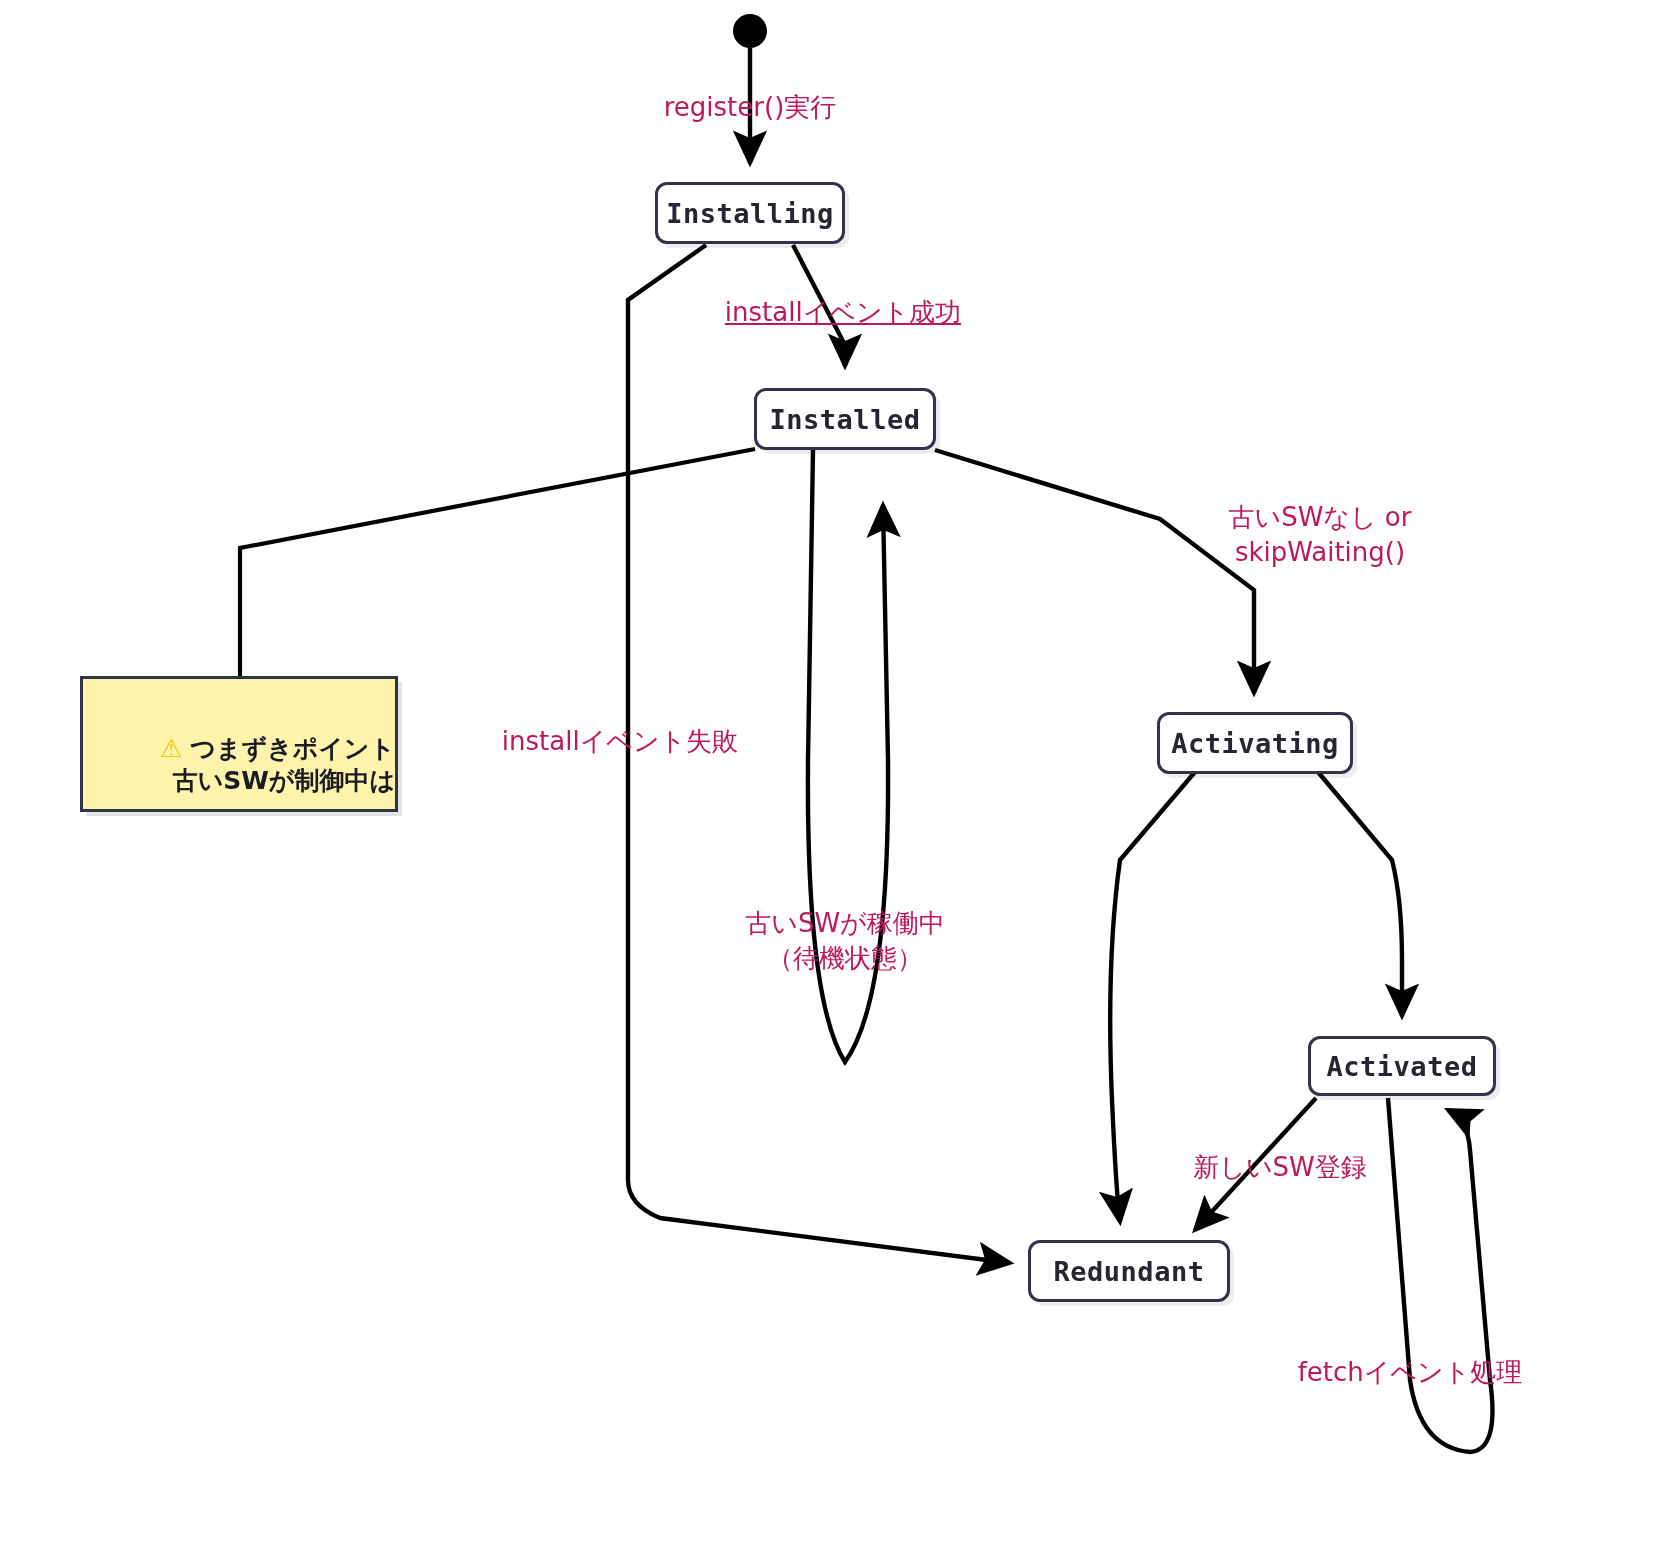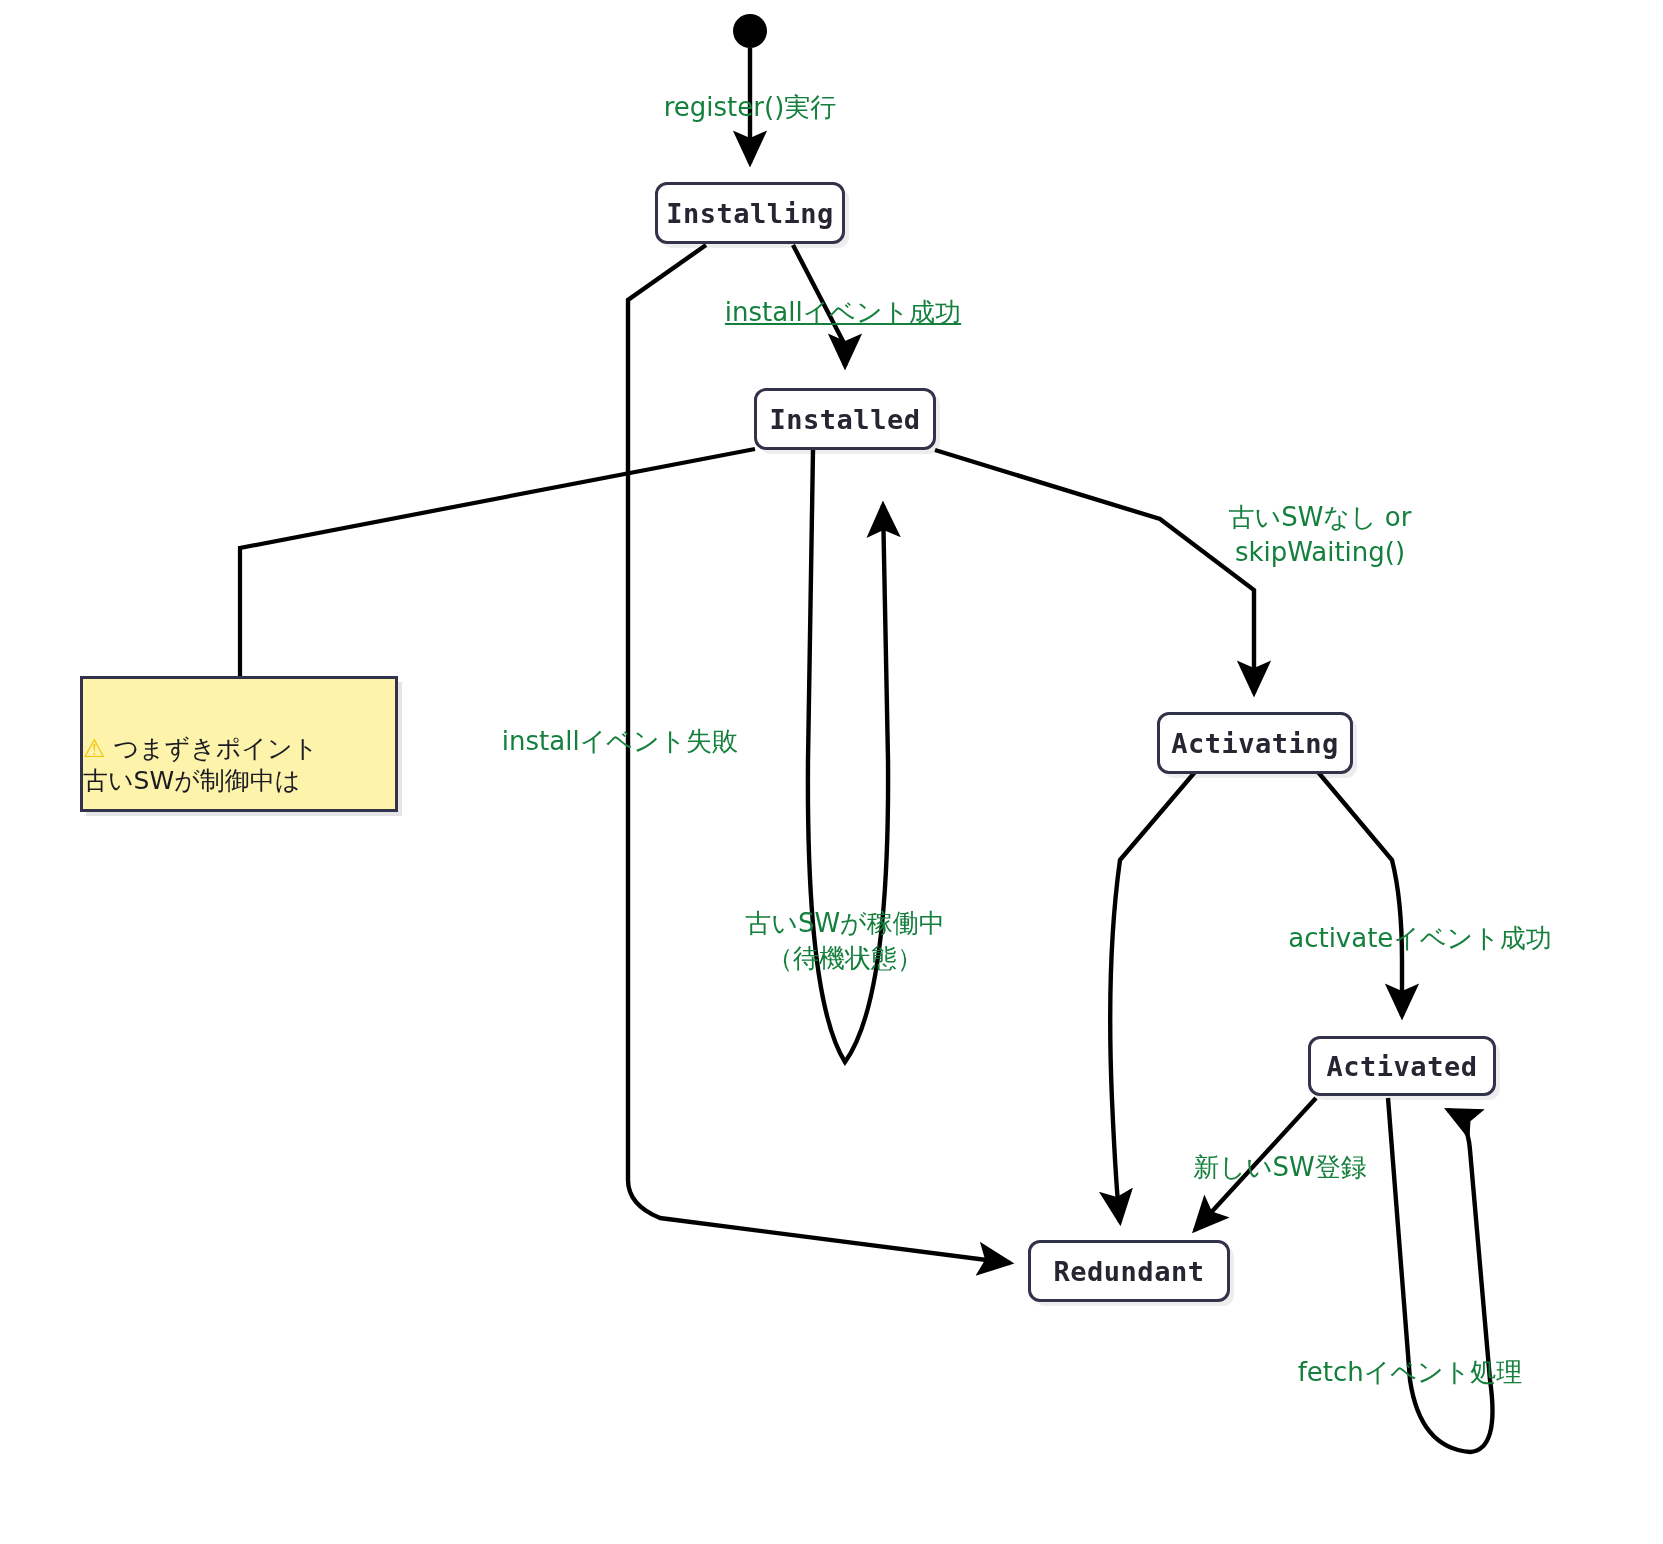--- a/index.html
+++ b/index.html
@@ -34,21 +34,21 @@
     color: #262633;
     font-family: "DejaVu Sans Mono", "Liberation Mono", monospace;
     font-weight: bold;
     font-size: 27px;
     letter-spacing: 0.5px;
     box-shadow: 5px 5px 0 -1px rgba(0,0,0,0.07);
     z-index: 3;
   }
   .edge-label {
     position: absolute;
-    color: #15803d;
+    color: #be185d;
     font-size: 26px;
     line-height: 1.33;
     text-align: center;
     white-space: pre;
     z-index: 4;
     background: transparent;
   }
   .note-box {
     position: absolute;
     box-sizing: border-box;
@@ -59,23 +59,23 @@
     overflow: hidden;
     display: flex;
     flex-direction: column;
     align-items: center;
     justify-content: flex-start;
     padding-top: 22px;
   }
   .note-text {
     color: #1b1b22;
     font-size: 25px;
-    font-weight: normal;
+    font-weight: bold;
     line-height: 1.28;
-    text-align: left;
+    text-align: right;
     white-space: pre-line;
     width: 100%;
   }
   .start-dot {
     position: absolute;
     width: 34px;
     height: 34px;
     border-radius: 50%;
     background: #000000;
     z-index: 4;
@@ -139,19 +139,18 @@
 
   <div class="edge-label" style="left:470px; top:724px; width:300px;">installイベント失敗</div>
 
   <div class="edge-label" style="left:690px; top:906px; width:310px;">古いSWが稼働中
 （待機状態）</div>
 
   <div class="edge-label" style="left:1125px; top:500px; width:390px;">古いSWなし or
 skipWaiting()</div>
 
 
-  <div class="edge-label" style="left:1230px; top:921px; width:380px;">activateイベント成功</div>
 
   <div class="edge-label" style="left:1140px; top:1150px; width:280px;">新しいSW登録</div>
 
   <div class="edge-label" style="left:1250px; top:1355px; width:320px;">fetchイベント処理</div>
 
 </div>
 
 </body></html>

